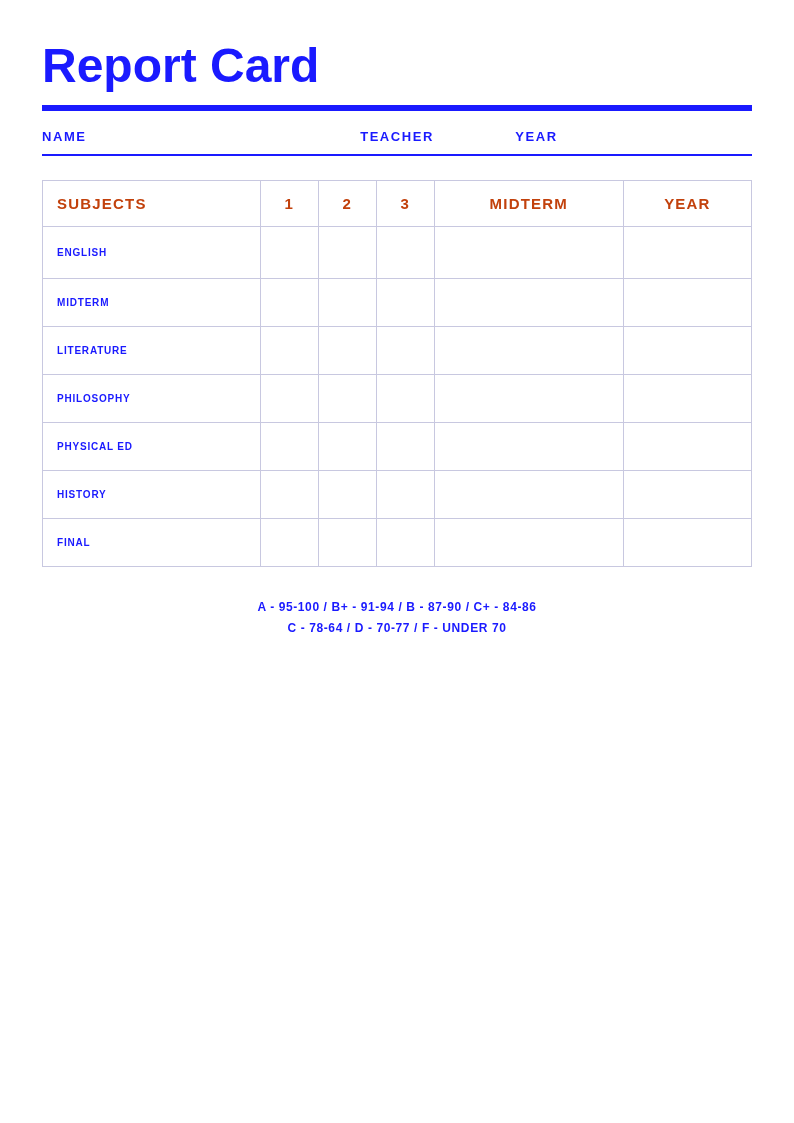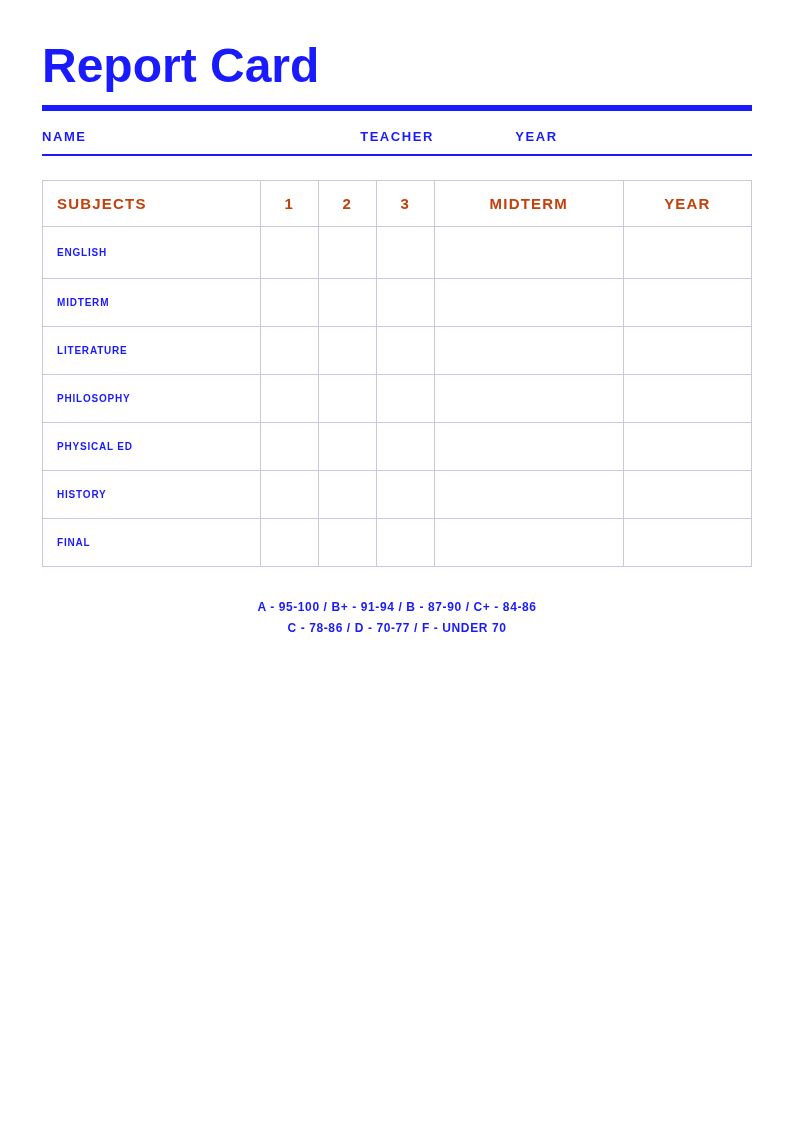--- a/index.html
+++ b/index.html
@@ -200,14 +200,14 @@
         <td></td>
         <td></td>
         <td></td>
         <td></td>
       </tr>
     </tbody>
 </table>
 
 <div class="grade-scale">
   <p>A - 95-100  /  B+ - 91-94  /  B - 87-90  /  C+ - 84-86</p>
-  <p>C - 78-86  /  D - 70-77  /  F - UNDER 70</p>
+  <p>C - 78-64  /  D - 70-77  /  F - UNDER 70</p>
 </div>
 
 </body></html>

